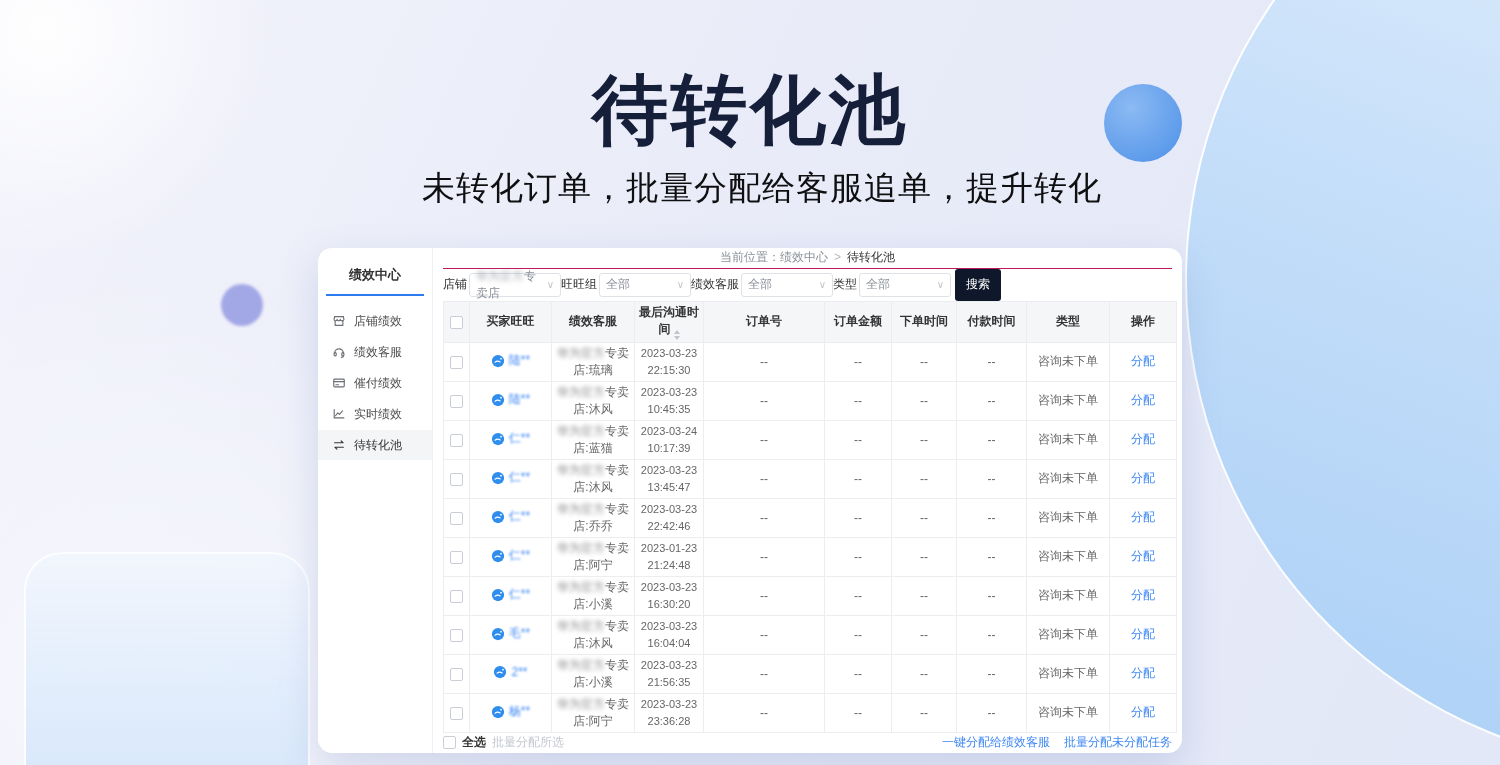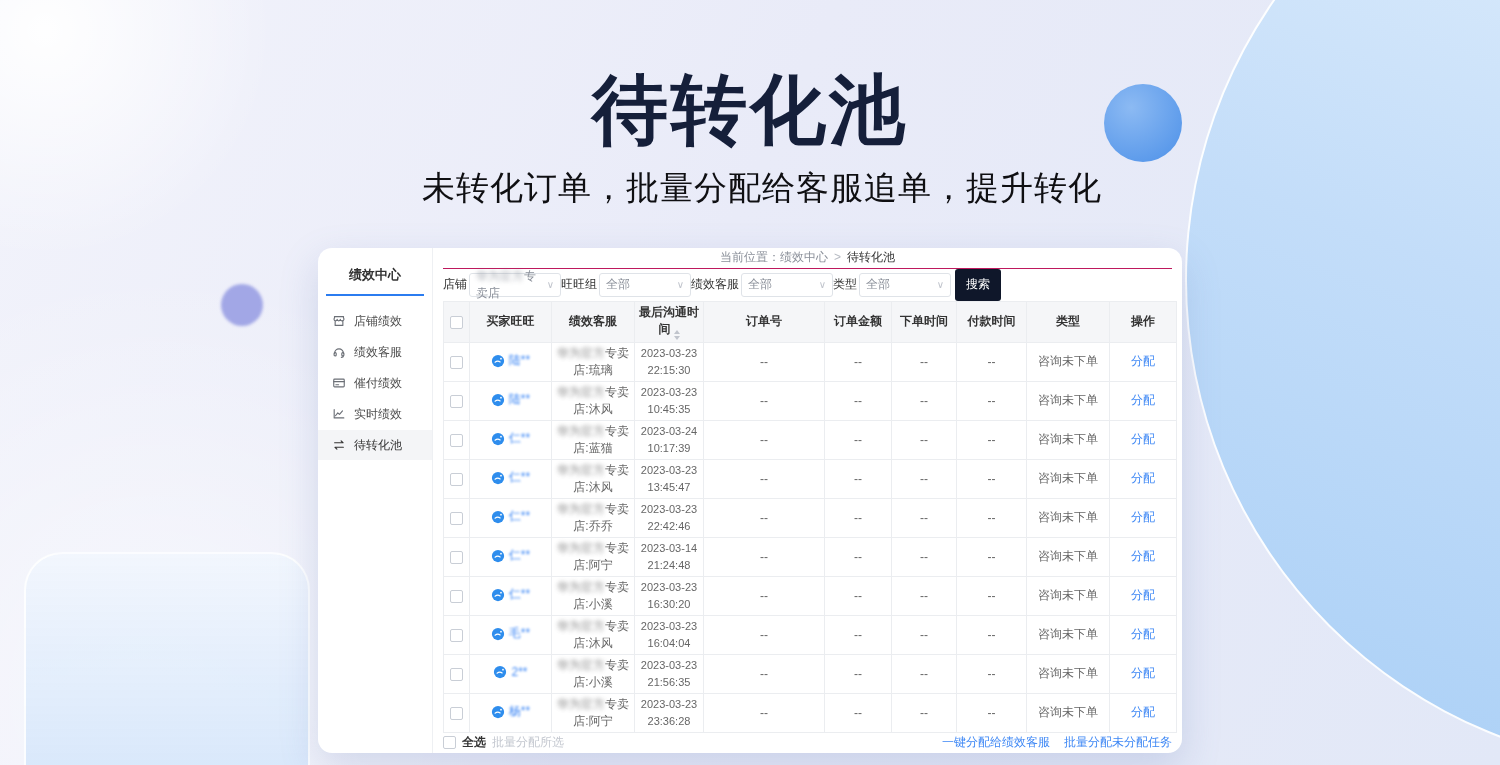--- a/index.html
+++ b/index.html
@@ -332,21 +332,21 @@
                   <span class="ww-icon">
                     <svg width="14" height="14" viewBox="0 0 16 16">
                       <circle cx="8" cy="8" r="7" fill="#2e8ded"></circle>
                       <path d="M4.6 9.4c1.8-1.4 4.1-1.5 5.9-.3" stroke="#fff" stroke-width="1.3" fill="none" stroke-linecap="round"></path>
                       <circle cx="11.4" cy="5.4" r="1" fill="#fff"></circle>
                     </svg>
                   </span>
                   <span class="blur1">仁**</span>
                 </span></td>
               <td><span class="blur2">华为官方</span><span>专卖店:阿宁</span></td>
-              <td class="time-cell">2023-03-14 21:24:48</td>
+              <td class="time-cell">2023-01-23 21:24:48</td>
               <td>--</td>
               <td>--</td>
               <td>--</td>
               <td>--</td>
               <td>咨询未下单</td>
               <td><span class="assign-link">分配</span></td>
             </tr>
             <tr>
               <td class="col-check"><span class="checkbox"></span></td>
               <td><span class="buyer">

